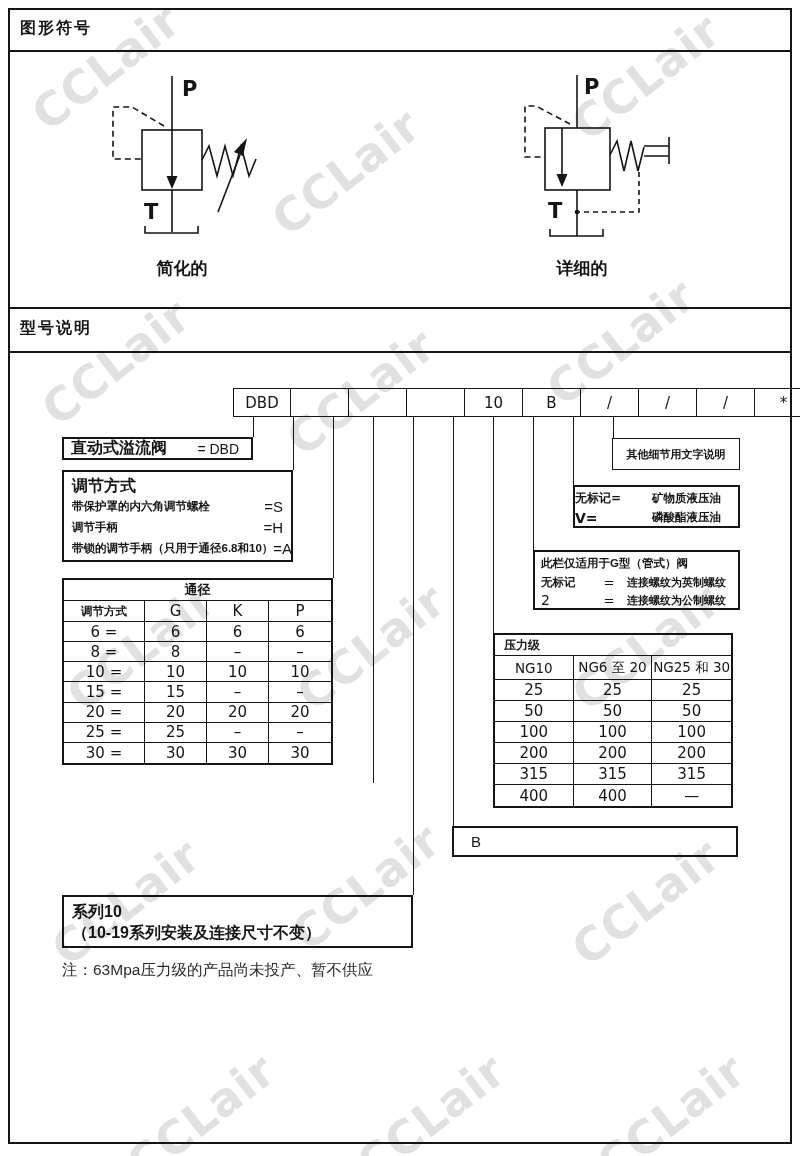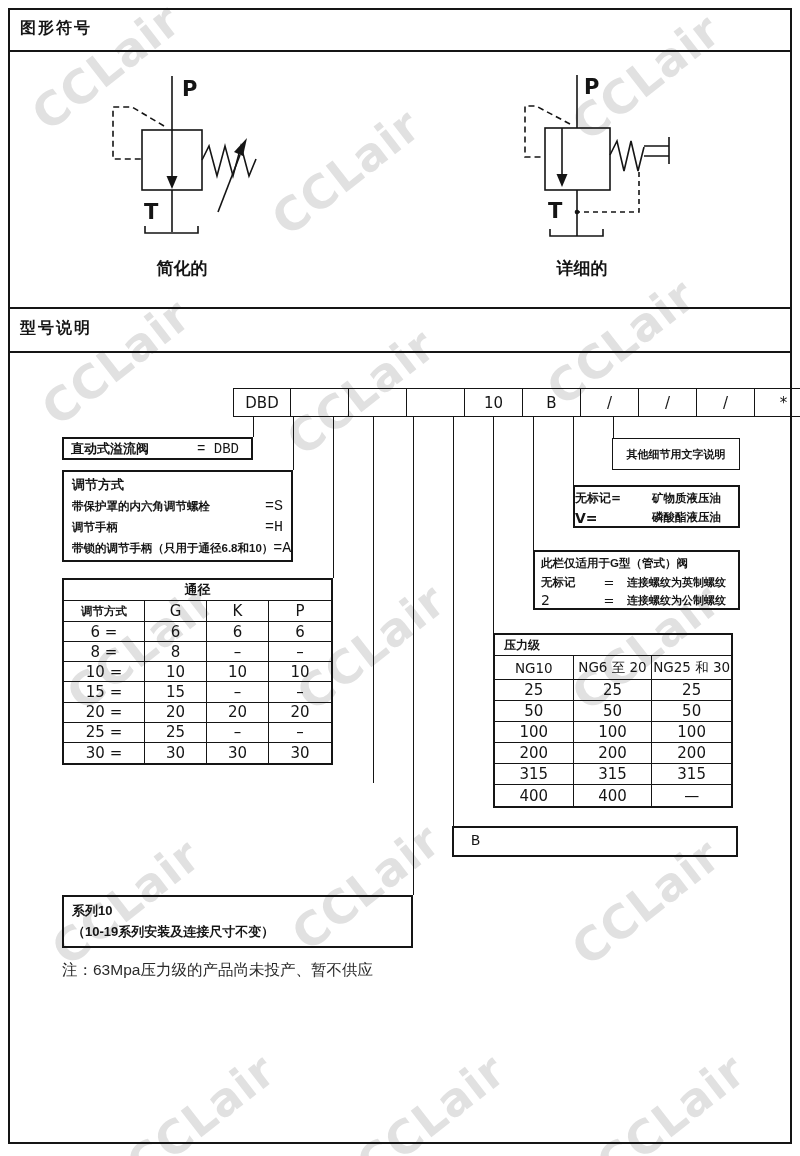--- a/index.html
+++ b/index.html
@@ -23,22 +23,22 @@
   .code-row{position:absolute;left:233px;top:388px;display:flex;z-index:2;}
   .code-cell{width:58px;height:29px;border:1.5px solid #151515;border-left:none;box-sizing:border-box;
              display:flex;align-items:center;justify-content:center;font-size:15px;
              font-family:"DejaVu Sans",sans-serif;}
   .code-cell:first-child{border-left:1.5px solid #151515;}
   .vline{position:absolute;width:1.5px;background:#151515;z-index:2;}
   
   .box{position:absolute;border:2px solid #151515;box-sizing:border-box;z-index:2;background:transparent;}
   .row-sb{display:flex;justify-content:space-between;align-items:center;height:21px;}
   .lbl{font-size:11.5px;font-weight:bold;white-space:nowrap;}
-  .lbl13{font-size:13px;font-weight:bold;white-space:nowrap;}
-  .code{font-size:15px;font-family:Liberation Mono, monospace;}
+  .lbl13{font-size:16px;font-weight:bold;white-space:nowrap;}
+  .code{font-size:15px;font-family:Liberation Sans, sans-serif;}
   
   .grid{position:absolute;display:grid;border:2px solid #151515;box-sizing:border-box;z-index:2;}
   .gc{border-right:1.5px solid #151515;border-bottom:1.5px solid #151515;
       display:flex;align-items:center;justify-content:center;font-size:15px;
       font-family:"DejaVu Sans",sans-serif;box-sizing:border-box;}
   .gc.cjk{font-family:"Liberation Sans","DejaVu Sans",sans-serif;}
   .gc.lastcol{border-right:none;}
   .gc.lastrow{border-bottom:none;}
   .gtitle{grid-column:1/-1;border-bottom:1.5px solid #151515;display:flex;align-items:center;
           justify-content:center;font-size:13px;font-weight:bold;}

